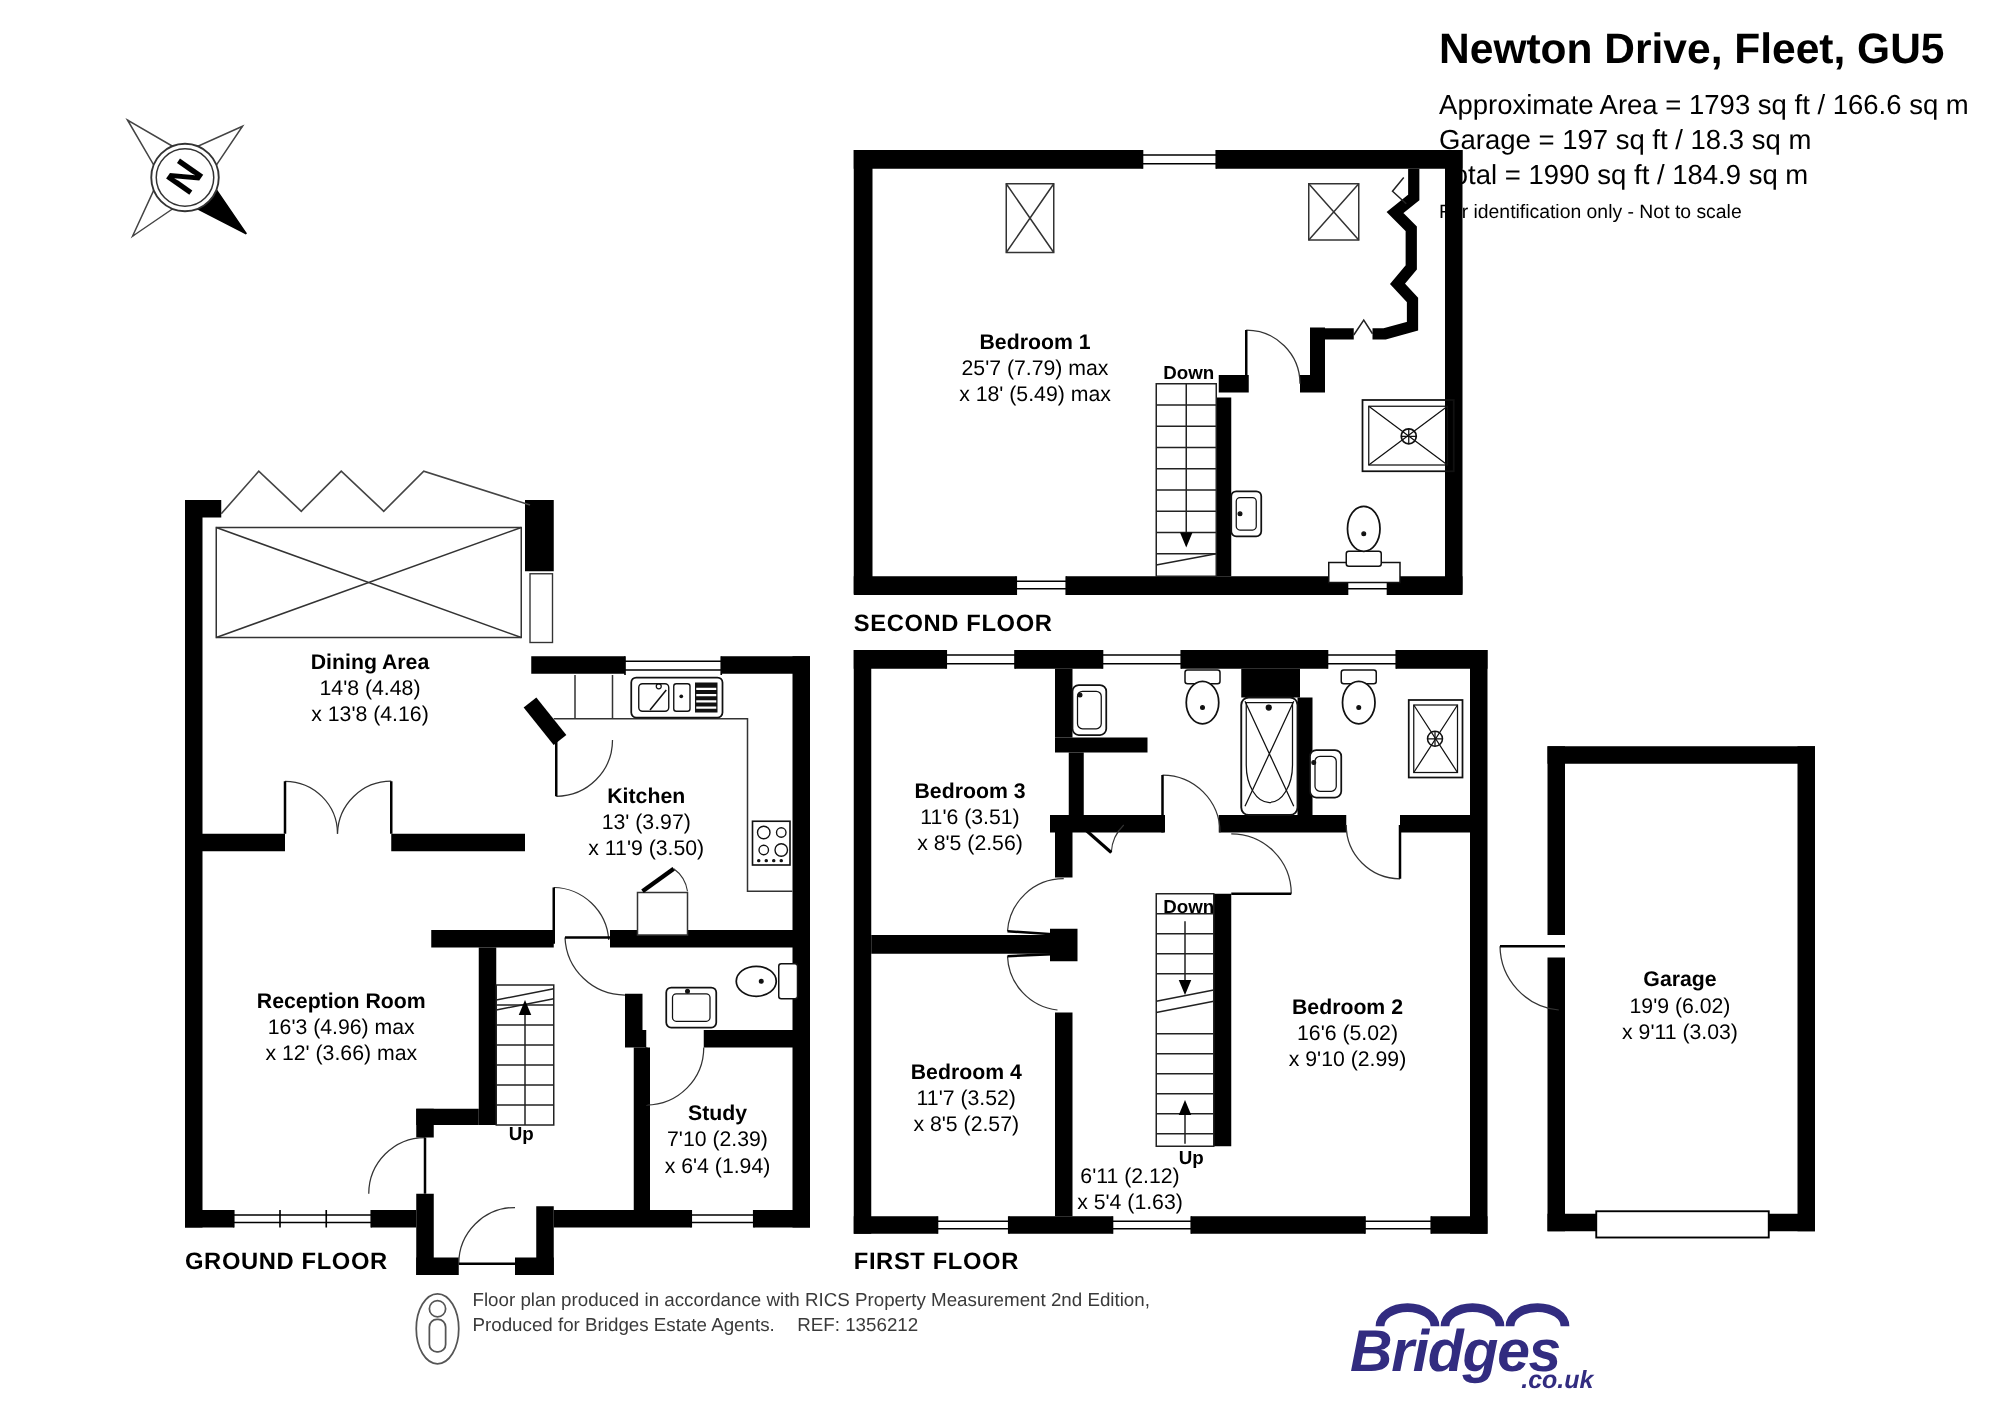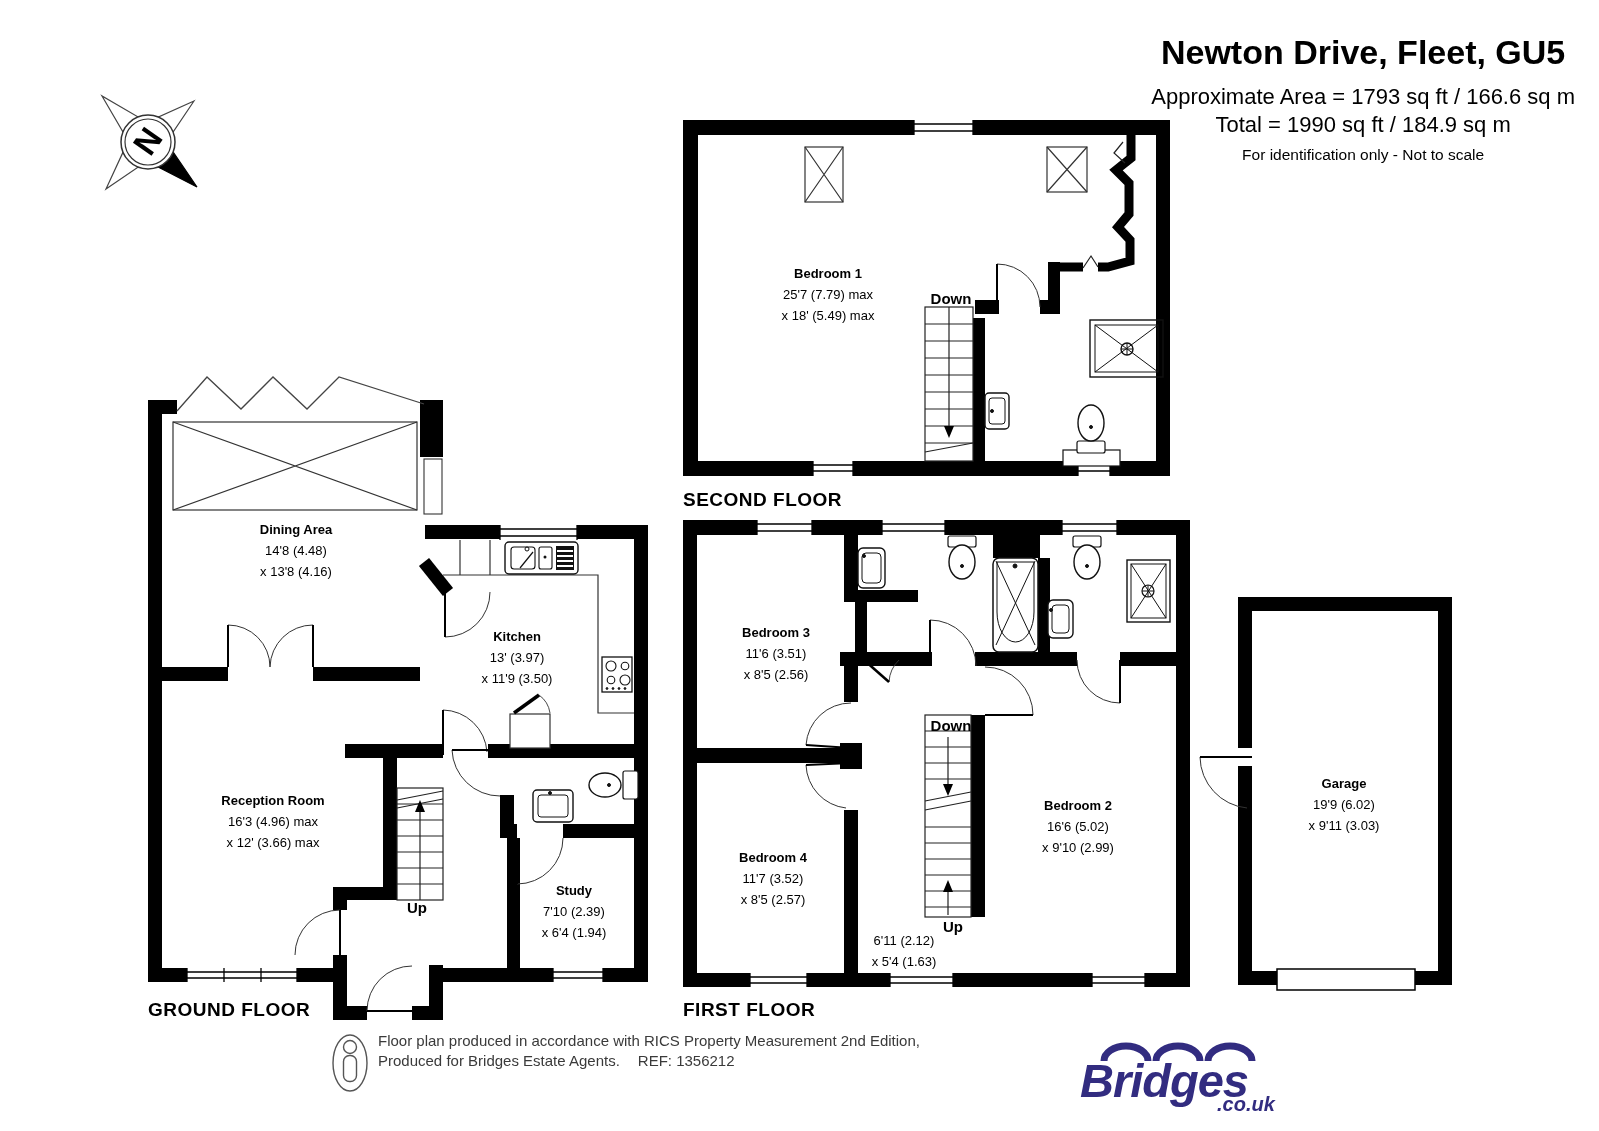--- a/index.html
+++ b/index.html
@@ -1,23 +1,23 @@
 <!DOCTYPE html>
 <html><head>
 <meta charset="utf-8">
 <style>
   html,body{margin:0;padding:0;background:#fff;}
   .stage{position:relative;width:1599px;height:1131px;background:#ffffff;overflow:hidden;
          font-family:"Liberation Sans", sans-serif;color:#000;}
   svg{position:absolute;left:0;top:0;}
-  .lbl{position:absolute;transform:translateX(-50%);text-align:center;font-size:13px;line-height:21px;white-space:nowrap;}
+  .lbl{position:absolute;transform:translateX(-50%);text-align:center;font-size:17px;line-height:21px;white-space:nowrap;}
   .lbl .rname{font-weight:700;}
   .slbl{position:absolute;transform:translateX(-50%);font-size:15px;font-weight:700;white-space:nowrap;}
   .floorlbl{position:absolute;font-size:19px;font-weight:700;letter-spacing:.5px;white-space:nowrap;}
-  .titleblock{position:absolute;right:24px;top:31px;text-align:center;}
+  .titleblock{position:absolute;right:24px;top:18px;text-align:left;}
   .titleblock .t1{font-size:34px;font-weight:700;line-height:42px;}
   .titleblock .t2{font-size:22px;line-height:28px;margin-top:10px;}
   .titleblock .t3{font-size:15.5px;line-height:20px;margin-top:6px;}
   .footer{position:absolute;left:378px;top:1031px;font-size:15px;line-height:20px;color:#3a3a3a;}
   .footer .gray{color:#8a8a8a;margin-left:14px;}
   .footer .ref{margin-left:18px;}
   .compassN{position:absolute;left:148px;top:143px;transform:translate(-50%,-54%) rotate(-55deg);
             font-size:33px;font-weight:700;}
   .logotext{position:absolute;left:1080px;top:1053px;font-size:47px;font-weight:700;font-style:italic;letter-spacing:-1px;}
   .logosuffix{position:absolute;left:1199px;top:1093px;font-size:20px;font-weight:700;font-style:italic;margin-left:18px;}
@@ -322,20 +322,21 @@
   </g>
   <g transform="translate(1100,1040)" stroke="#322c80" stroke-width="7" fill="none">
     <path d="M 4,21 A 22,15 0 0 1 48,21 M 56,21 A 22,15 0 0 1 100,21 M 108,21 A 22,15 0 0 1 152,21"></path>
   </g>
 </svg>
 
 <div class="titleblock">
   <div class="t1">Newton Drive, Fleet, GU5</div>
   <div class="t2">
     <div>Approximate Area = 1793 sq ft / 166.6 sq m</div>
+    <div>Garage = 197 sq ft / 18.3 sq m</div>
     <div>Total = 1990 sq ft / 184.9 sq m</div>
   </div>
   <div class="t3">For identification only - Not to scale</div>
 </div>
 
 <div class="compassN">N</div>
 
 <div class="lbl" style="left:828px;top:263px">
   <div class="rname">Bedroom 1</div>
   <div>25'7 (7.79) max</div>

